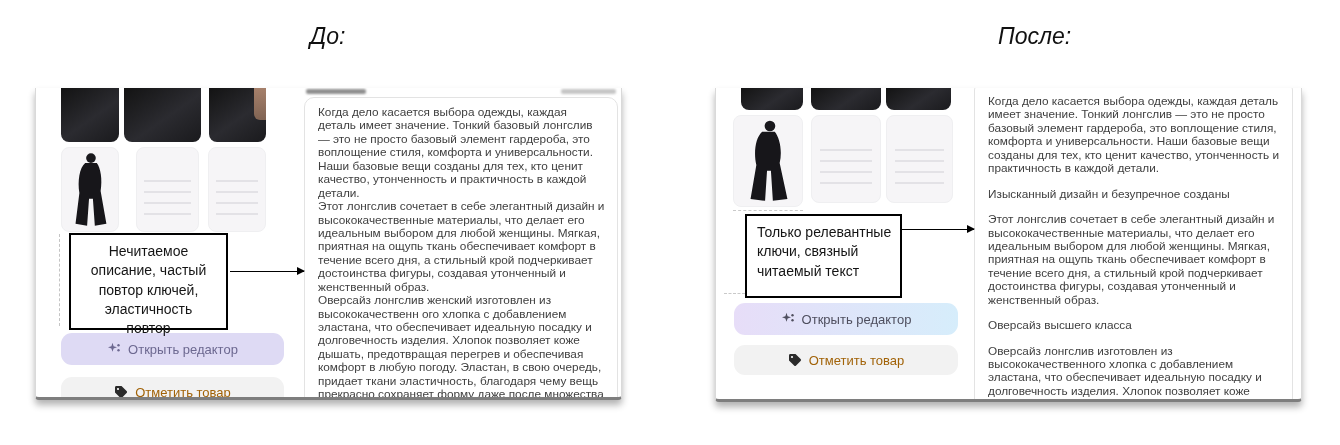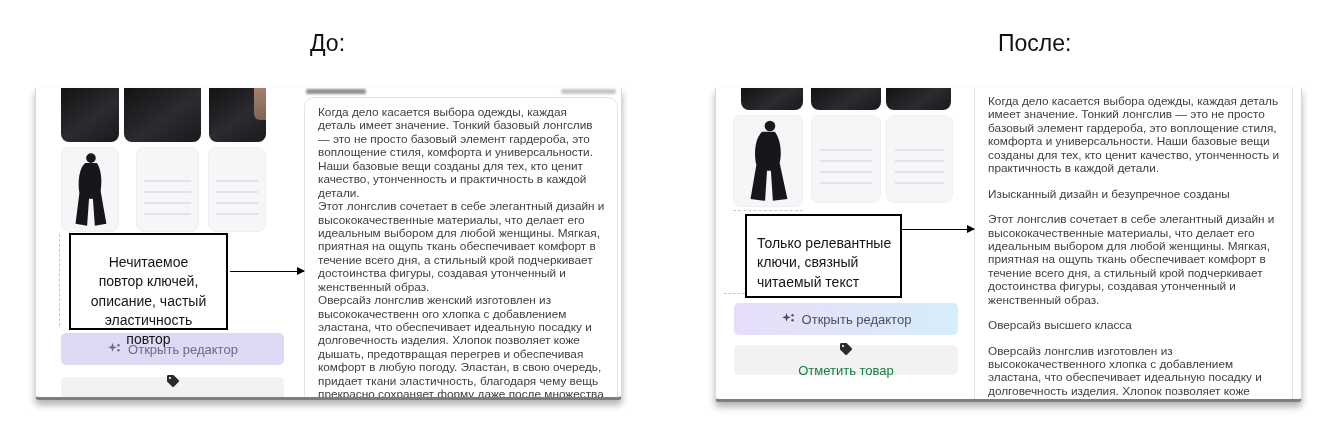--- a/index.html
+++ b/index.html
@@ -1,20 +1,20 @@
 <!DOCTYPE html>
 <html><head>
 <meta charset="utf-8">
 <style>
   * { margin:0; padding:0; box-sizing:border-box; }
   html,body { background:#ffffff; }
   body { width:1340px; height:445px; position:relative; overflow:hidden;
          font-family:"Liberation Sans", sans-serif; }
 
-  .panel-title { position:absolute; top:30px; font-size:23px; font-weight:500; color:#111; }
+  .panel-title { position:absolute; top:23px; font-size:23px; font-weight:500; color:#111;font-style:italic; }
   #title-before { left:310px; }
   #title-after  { left:985px;margin-left:13px; }
 
   
   .shot-card { position:absolute; top:88px; width:587px; height:312px; background:#fff;
                border-left:1px solid #d9d9d9; border-right:1px solid #d9d9d9;
                border-bottom:3px solid #7e7e7e; border-radius:0 0 4px 4px;
                box-shadow:0 5px 7px rgba(0,0,0,.30); overflow:hidden; }
   #card-before { left:35px; }
   #card-after  { left:715px; height:314px; }
@@ -28,37 +28,37 @@
   .chart-marks { position:absolute; inset:0;
                background:
                  repeating-linear-gradient(180deg, transparent 0 9px, #dcdce0 9px 11px);
                opacity:.55; mix-blend-mode:multiply; }
   .chart-marks.small { inset:28% 12% 14% 12%; }
   .hand-hint { position:absolute; right:0; top:0; width:12px; height:60%;
                background:linear-gradient(180deg,#b48a72,#8a6a57); border-radius:0 0 0 6px; opacity:.9; }
 
   
   .callout { position:absolute; background:#fff; border:2px solid #000;
-             color:#141414; font-size:14px; line-height:1.38; padding:18px 10px; z-index:5; }
+             color:#141414; font-size:14px; line-height:1.38; padding:7px 10px; z-index:5; }
   .callout > div { white-space:nowrap; }
   .arrow { position:absolute; border-top:1.6px solid #000; z-index:4; }
   .arrow::after { content:""; position:absolute; right:-1px; top:-5px; width:0; height:0;
                   border-left:8px solid #000; border-top:4px solid transparent;
                   border-bottom:4px solid transparent; }
   .dashed-v { position:absolute; border-left:1px dashed #c4c4c4; z-index:1; }
   .dashed-h { position:absolute; border-top:1px dashed #c9c9c9; z-index:1; }
 
   
-  .btn { position:absolute; height:32px; border:none; border-radius:5px; font-size:13px;
+  .btn { position:absolute; height:32px; border:none; border-radius:11px; font-size:13px;
          font-family:"Liberation Sans", sans-serif; display:flex; align-items:center;
          justify-content:center; gap:7px; cursor:pointer; }
   .btn svg { flex:0 0 auto; }
   #editor-btn-before { background:#dedaf4; color:#6c6890; }
   #editor-btn-after  { background:linear-gradient(90deg,#e7ddf8,#d6edfb); color:#4e4e5e; }
-  .mark-btn { background:#f2f2f2; color:#15803d; height:30px;flex-direction:column; }
+  .mark-btn { background:#f2f2f2; color:#a16207; height:30px; }
 
   
   .desc-panel { position:absolute; background:#fff; border:1px solid #e3e3e3; border-radius:10px;
                 color:#404040; font-size:11.8px; line-height:1.14; padding:8px 12px 10px 13px;
                 overflow:hidden; }
   #desc-before { left:268px; top:9px;  width:314px; height:310px; }
   #desc-after  { left:258px; top:-8px; width:319px; height:330px; padding-top:14px; }
   #desc-before > div { margin:0; }
   #desc-after  > div { margin:0 0 12px 0; }
 
@@ -90,22 +90,22 @@
   <div class="img-light" style="left:172px; top:59px; width:58px; height:85px;">
       <span class="chart-marks small"></span>
     </div>
 
   <span class="smudge" style="left:270px; top:1px; width:60px; background:#8f8f8f;"></span>
   <span class="smudge" style="left:525px; top:1px; width:55px; background:#c6c6c6;"></span>
   <span class="dashed-v" style="left:23px; top:146px; height:92px;"></span>
 
   <div class="callout" style="left:33px; top:145px; width:159px; height:97px;text-align:center;">
       <div>Нечитаемое</div>
+      <div>описание, частый</div>
       <div>повтор ключей,</div>
-      <div>описание, частый</div>
       <div>эластичность</div>
       <div>повтор</div>
     </div>
   <div class="arrow" style="left:194px; top:183px; width:74px;"></div>
 
   <button class="btn" id="editor-btn-before" style="left:25px; top:245px; width:223px;">
     <svg width="14" height="14" viewBox="0 0 14 14">
       <path d="M5.5 0.8 L6.6 4.2 L10 5.3 L6.6 6.4 L5.5 9.8 L4.4 6.4 L1 5.3 L4.4 4.2 Z" fill="#6c6890"></path>
       <circle cx="11.5" cy="3.2" r="1.2" fill="#6c6890"></circle>
         <circle cx="11.5" cy="8.2" r="1.2" fill="#6c6890"></circle>

